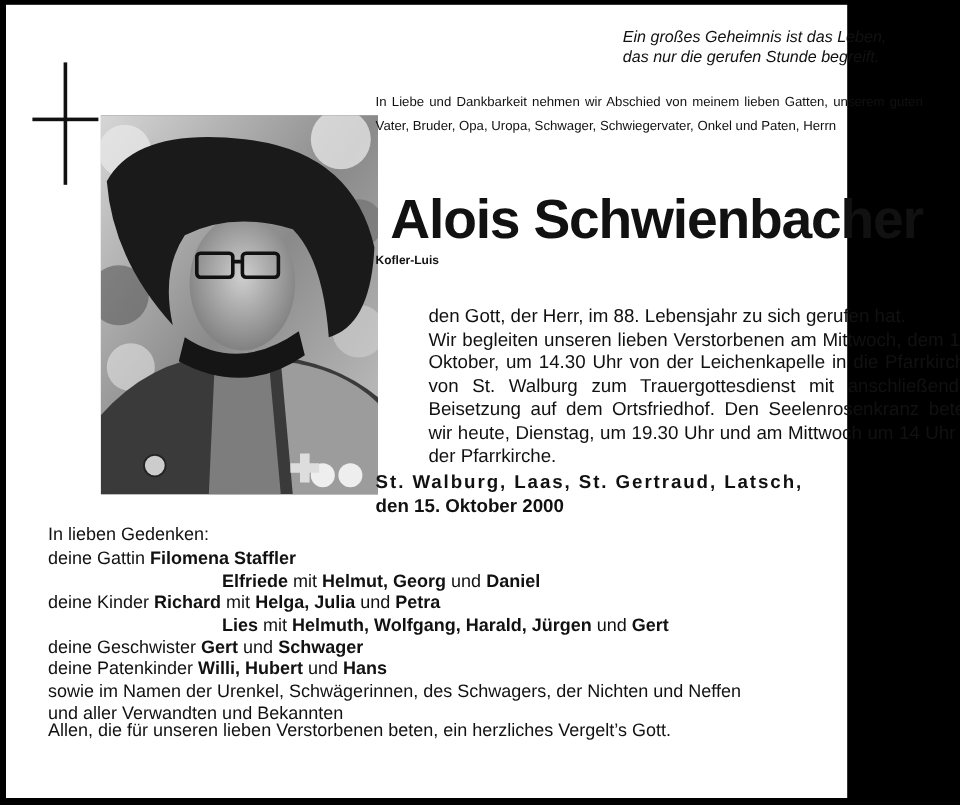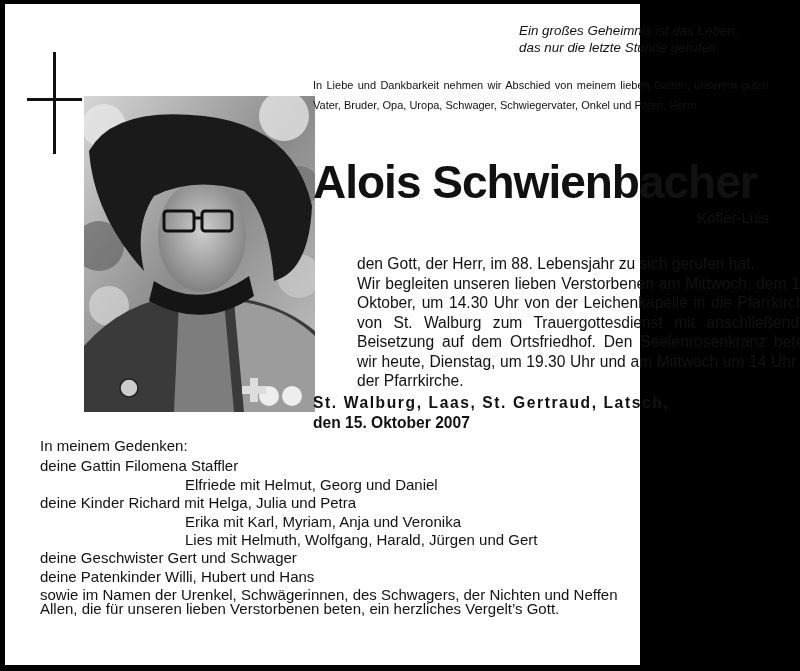--- a/index.html
+++ b/index.html
@@ -1,74 +1,74 @@
 <!DOCTYPE html>
 <html><head>
   <meta charset="utf-8">
   <style>
     html, body { margin: 0; padding: 0; background: #000; }
     body { width: 800px; height: 671px; position: relative; overflow: hidden; }
     .frame {
-      position: absolute; left: 5px; top: 4px; width: 635px; height: 661px;
+      position: absolute; left: 5px; top: 4px; width: 701px; height: 661px;
       background: #fff;
     }
     .sans { font-family: "Liberation Sans", "DejaVu Sans", sans-serif; color: #111; }
     .motto {
       position: absolute; left: 514px; top: 18px; width: 270px;
       font-style: italic; font-size: 13.4px; line-height: 17px;
     }
     .cross-v { position: absolute; left: 48px; top: 48px; width: 3px; height: 102px; background: #111; }
     .cross-h { position: absolute; left: 22px; top: 94px; width: 55px; height: 3px; background: #111; }
     .photo {
       position: absolute; left: 79px; top: 92px; width: 231px; height: 316px;
       overflow: hidden; background: #9a9a9a;
     }
     .intro {
       position: absolute; left: 308px; top: 72px; width: 456px;
       font-size: 11px; line-height: 19.5px; text-align: justify;
     }
     .name {
-      position: absolute; left: 308px; top: 152px; width: 456px; text-align: left;
+      position: absolute; left: 308px; top: 152px; width: 456px; text-align: right;
       font-weight: bold; font-size: 46px; line-height: 52px; letter-spacing: -1px;
     }
     .nickname {
-      position: absolute; left: 308px; top: 206px; width: 456px; text-align: right;
-      font-weight: normal; font-size: 15px; line-height: 16px;
+      position: absolute; left: 308px; top: 206px; width: 456px; text-align: left;
+      font-weight: bold; font-size: 10px; line-height: 16px;
     }
     .body {
       position: absolute; left: 308px; top: 250px; width: 456px;
       font-size: 15.6px; line-height: 19.5px; text-align: justify; margin-left: 44px;
     }
     .body p { margin: 0; }
     .place {
       position: absolute; left: 308px; top: 389px; width: 456px;
       font-size: 15.6px; line-height: 19.5px; font-weight: bold;
     }
     .place .spaced { letter-spacing: 1.6px; }
     .family {
       position: absolute; left: 35px; top: 433px; width: 740px;
       font-size: 15px; line-height: 18.4px;
     }
     .family .row { white-space: nowrap; }
     .family .indent { padding-left: 145px; }
-    .family b { font-weight: normal; text-align: center; }
+    .family b { font-weight: bold; text-align: center; }
     .closing {
       position: absolute; left: 35px; top: 596px; width: 740px;
       font-size: 15px; line-height: 18px;
     }
     .family .head { margin-bottom: 2px; }
   </style>
 </head>
 <body>
 
 <div class="frame sans">
 
   <div class="motto">
     <div>Ein großes Geheimnis ist das Leben,</div>
-    <div>das nur die letzte Stunde gerufen.</div>
+    <div>das nur die gerufen Stunde begreift.</div>
   </div>
 
   <div>
     <div class="cross-v"></div>
     <div class="cross-h"></div>
   </div>
 
   <div class="photo">
     <svg width="231" height="316" viewBox="0 0 231 316" xmlns="http://www.w3.org/2000/svg">
       <defs>
@@ -117,31 +117,31 @@
   <div class="name">Alois Schwienbacher</div>
   <div class="nickname">Kofler-Luis</div>
 
   <div class="body">
     <p>den Gott, der Herr, im 88. Lebensjahr zu sich gerufen hat.</p>
     <p>Wir begleiten unseren lieben Verstorbenen am Mittwoch, dem 17. Oktober, um 14.30 Uhr von der Leichenkapelle in die Pfarrkirche von St. Walburg zum Trauergottesdienst mit anschließender Beisetzung auf dem Ortsfriedhof. Den Seelenrosenkranz beten wir heute, Dienstag, um 19.30 Uhr und am Mittwoch um 14 Uhr in der Pfarrkirche.</p>
   </div>
 
   <div class="place">
     <div class="spaced">St. Walburg, Laas, St. Gertraud, Latsch,</div>
-    <div>den 15. Oktober 2007</div>
+    <div>den 15. Oktober 2000</div>
   </div>
 
   <div class="family">
-    <div class="head">In meinem Gedenken:</div>
+    <div class="head">In lieben Gedenken:</div>
     <div id="family-rows">
         <div class="row"><span>deine Gattin </span><b>Filomena Staffler</b></div>
         <div class="row indent"><b>Elfriede</b><span> mit </span><b>Helmut, Georg</b><span> und </span><b>Daniel</b></div>
         <div class="row"><span>deine Kinder </span><b>Richard</b><span> mit </span><b>Helga, Julia</b><span> und </span><b>Petra</b></div>
-        <div class="row indent"><b>Erika</b><span> mit </span><b>Karl, Myriam, Anja</b><span> und </span><b>Veronika</b></div>
         <div class="row indent"><b>Lies</b><span> mit </span><b>Helmuth, Wolfgang, Harald, Jürgen</b><span> und </span><b>Gert</b></div>
         <div class="row"><span>deine Geschwister </span><b>Gert</b><span> und </span><b>Schwager</b></div>
         <div class="row"><span>deine Patenkinder </span><b>Willi, Hubert</b><span> und </span><b>Hans</b></div>
         <div class="row"><span>sowie im Namen der Urenkel, Schwägerinnen, des Schwagers, der Nichten und Neffen</span></div>
+        <div class="row"><span>und aller Verwandten und Bekannten</span></div>
       </div>
   </div>
 
   <div class="closing">Allen, die für unseren lieben Verstorbenen beten, ein herzliches Vergelt’s Gott.</div>
 </div>
 
 </body></html>

